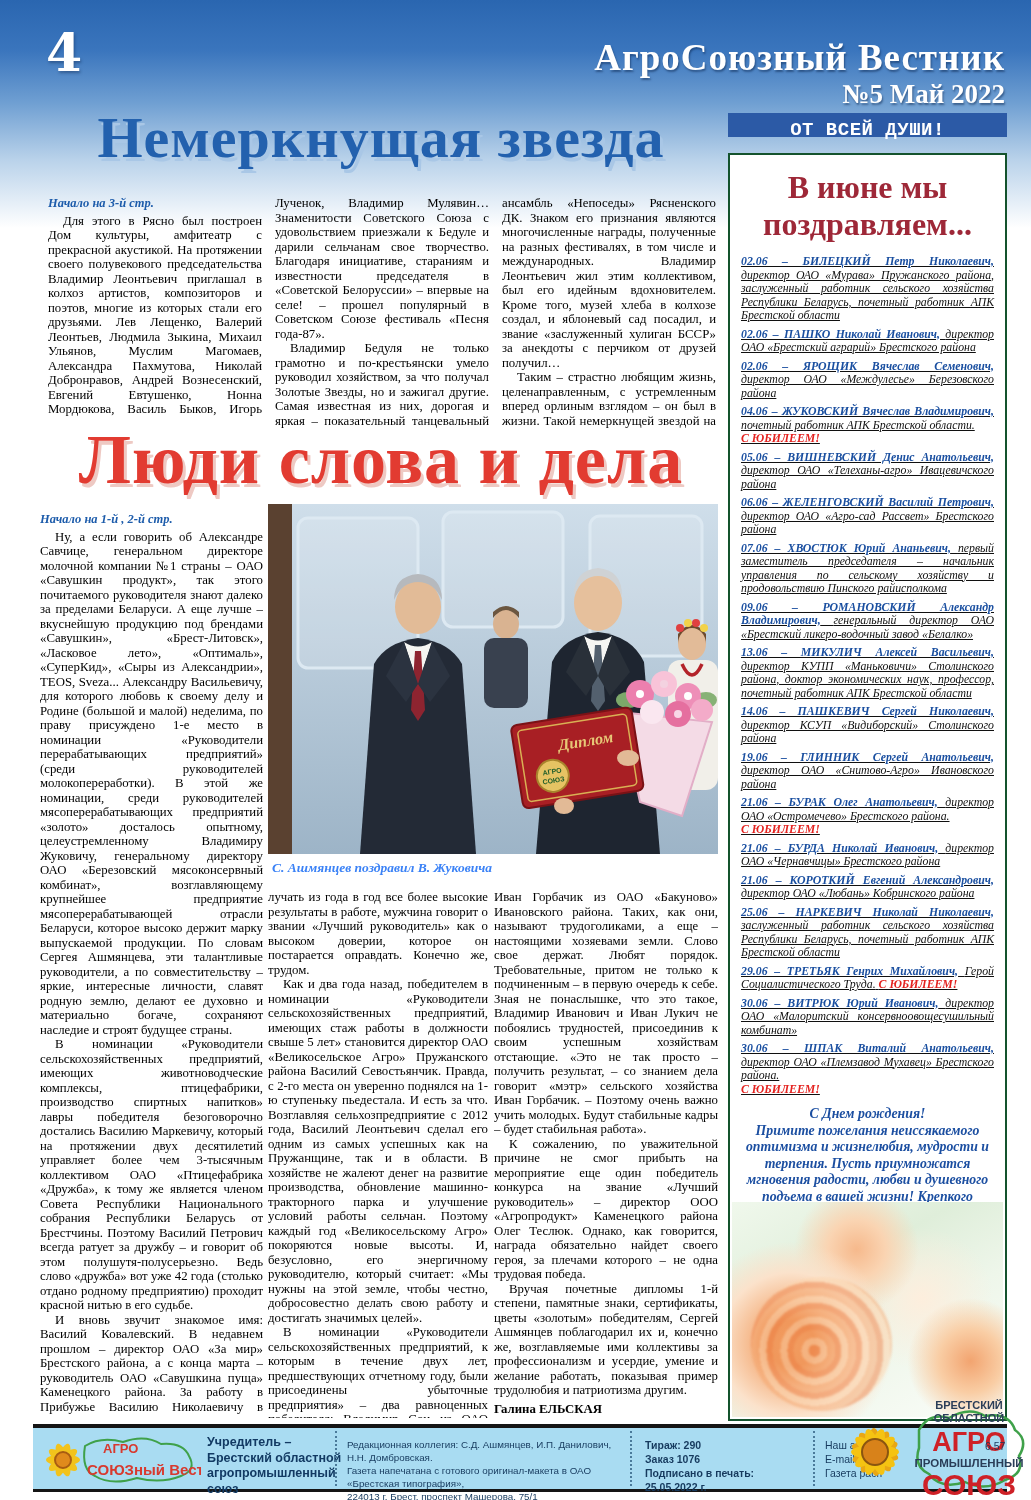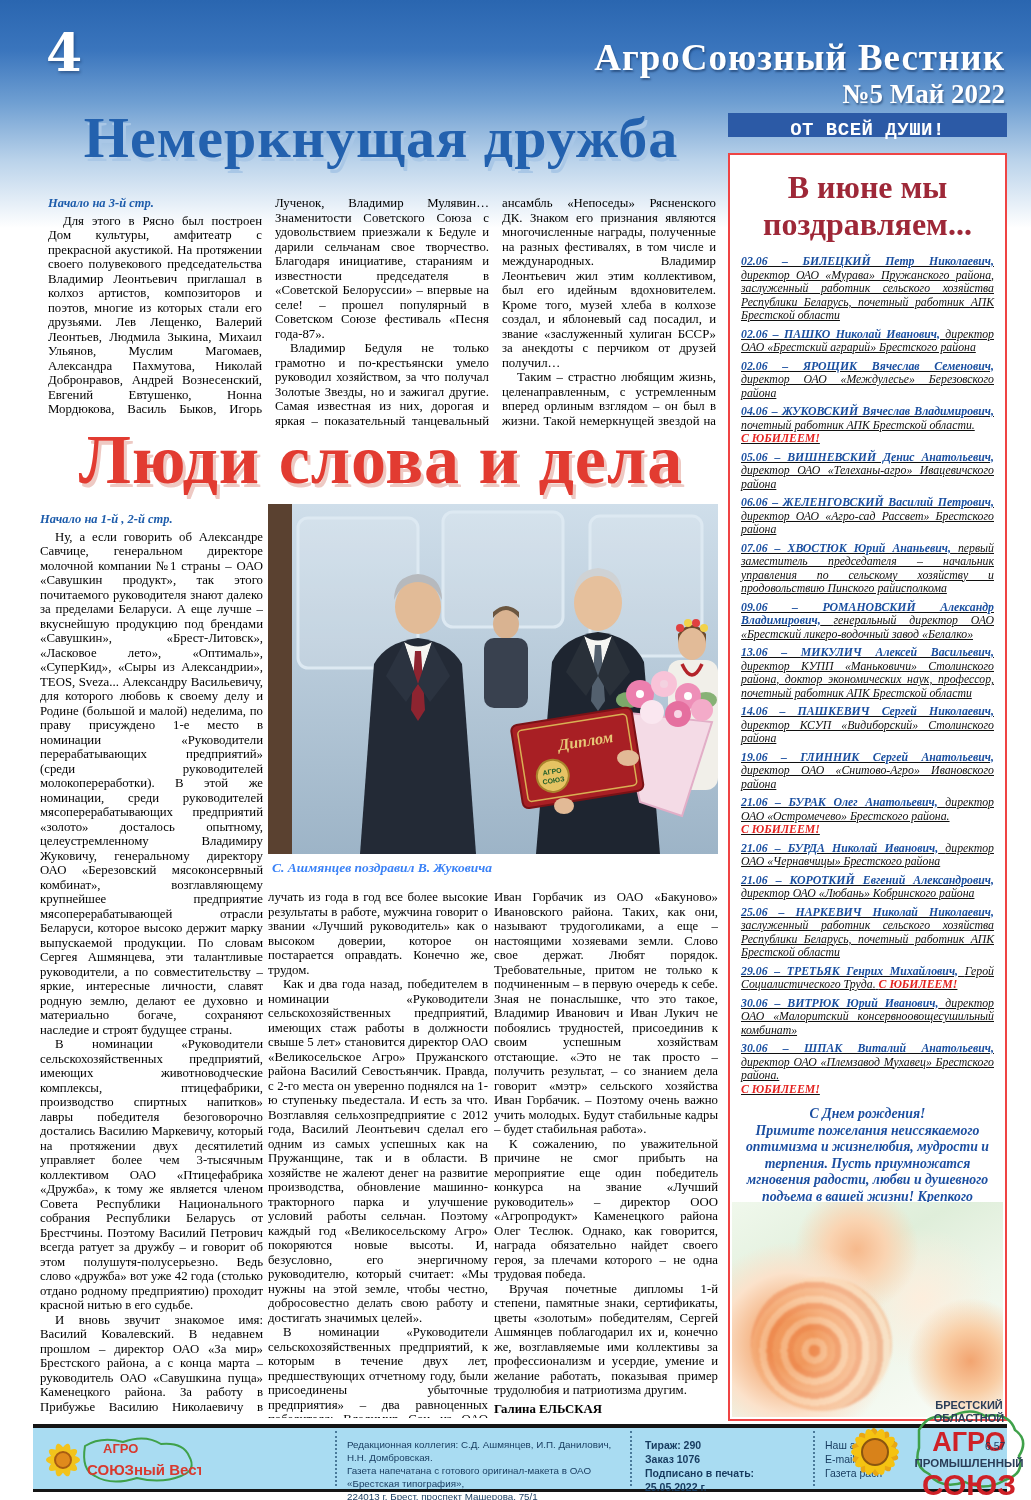--- a/index.html
+++ b/index.html
@@ -39,21 +39,21 @@
   .art2-colC { left:494px; top:890px; width:224px; height:528px; }
   .photo-block { position:absolute; left:268px; top:504px; width:450px; }
   .photo-frame { width:450px; height:350px; overflow:hidden; background:#b9cadb; }
   .photo-caption { font-weight:bold; font-style:italic; font-size:13.5px; padding:6px 0 0 4px; color:#3b82f6; }
 
   
   .sb-header { position:absolute; left:728px; top:113px; width:279px; height:24px;
     background:#2c5aa6; color:#fff; font-family:Liberation Mono, monospace;
     font-weight:bold; font-size:19px; text-align:center; line-height:34px; letter-spacing:.5px; }
   .sb-box { position:absolute; left:728px; top:153px; width:279px; height:1268px;
-    border:2px solid #ef4444; background:#fff; padding:6px 11px 0 11px; overflow:hidden; }
+    border:2px solid #14532d; background:#fff; padding:6px 11px 0 11px; overflow:hidden; }
   .sb-title { text-align:center; color:#9e2838; font-weight:bold; font-size:32px;
     line-height:37px; white-space:pre-line; margin:8px 0 12px; }
   .entry { font-style:italic; font-size:11.8px; line-height:13.5px; text-align:justify;
     margin-bottom:5px; color:#101010;text-decoration:underline; }
   .entry .lead { color:#1a4fa0; font-weight:bold; }
   .entry .jub { color:#e42320; font-weight:bold; }
   .entry .jub.block { display:block; }
   .greeting { color:#1c4fa1; font-weight:bold; font-style:italic; font-size:13.8px;
     line-height:16.5px; text-align:center; white-space:pre-line; margin-top:10px; }
   .roses { position:absolute; left:2px; right:2px; bottom:2px; height:215px;
@@ -90,21 +90,21 @@
 
 <div class="page">
 
   <div class="header-band"></div>
   <div class="page-num">4</div>
   <div class="masthead">
     <div class="mh-title">АгроСоюзный Вестник</div>
     <div class="mh-issue">№5 Май 2022</div>
   </div>
 
-  <div class="title1">Немеркнущая дружба</div>
+  <div class="title1">Немеркнущая звезда</div>
   <div class="art1-body art-body">
     <p class="start-note">Начало на 3-й стр.</p>
     <p>Для этого в Рясно был построен Дом культуры, амфитеатр с прекрасной акустикой. На протяжении своего полувекового председательства Владимир Леонтьевич приглашал в колхоз артистов, композиторов и поэтов, многие из которых стали его друзьями. Лев Лещенко, Валерий Леонтьев, Людмила Зыкина, Михаил Ульянов, Муслим Магомаев, Александра Пахмутова, Николай Добронравов, Андрей Вознесенский, Евгений Евтушенко, Нонна Мордюкова, Василь Быков, Игорь Лученок, Владимир Мулявин… Знаменитости Советского Союза с удовольствием приезжали к Бедуле и дарили сельчанам свое творчество. Благодаря инициативе, стараниям и известности председателя в «Советской Белоруссии» – впервые на селе! – прошел популярный в Советском Союзе фестиваль «Песня года-87».</p>
     <p>Владимир Бедуля не только грамотно и по-крестьянски умело руководил хозяйством, за что получал Золотые Звезды, но и зажигал другие. Самая известная из них, дорогая и яркая – показательный танцевальный ансамбль «Непоседы» Рясненского ДК. Знаком его признания являются многочисленные награды, полученные на разных фестивалях, в том числе и международных. Владимир Леонтьевич жил этим коллективом, был его идейным вдохновителем. Кроме того, музей хлеба в колхозе создал, и яблоневый сад посадил, и звание «заслуженный хулиган БССР» за анекдоты с перчиком от друзей получил…</p>
     <p>Таким – страстно любящим жизнь, целенаправленным, с устремленным вперед орлиным взглядом – он был в жизни. Такой немеркнущей звездой на белорусском небосводе останется навсегда.</p>
 
   </div>
 
   <div class="title2">Люди слова и дела</div>
 
@@ -252,20 +252,23 @@
             <ellipse rx="17" ry="5.5" transform="rotate(72)"></ellipse>
               <ellipse rx="17" ry="5.5" transform="rotate(108)"></ellipse>
             <ellipse rx="17" ry="5.5" transform="rotate(144)"></ellipse>
           </g>
           <circle r="8" fill="#e08a1c" stroke="#a85c12" stroke-width="2"></circle>
         </g>
         <text x="64" y="21" font-family="'Liberation Sans',sans-serif" font-weight="bold" font-size="13" fill="#d8392e">АГРО</text>
         <text x="48" y="43" font-family="'Liberation Sans',sans-serif" font-weight="bold" font-size="15" fill="#d8392e">СОЮЗный Вестник</text>
       </svg>
     </div>
+    <div class="f-founder">Учредитель –
+Брестский областной
+агропромышленный союз</div>
     <div class="f-sep" style="left:302px"></div>
     <div class="f-editorial">Редакционная коллегия: С.Д. Ашмянцев, И.П. Данилович, Н.Н. Домбровская.
 Газета напечатана с готового оригинал-макета в ОАО «Брестская типография»,
 224013 г. Брест, проспект Машерова, 75/1</div>
     <div class="f-sep" style="left:597px"></div>
     <div class="f-print">Тираж: 290
 Заказ 1076
 Подписано в печать: 25.05.2022 г.</div>
     <div class="f-sep" style="left:780px"></div>
     <div class="f-contact">Наш адрес: 22

